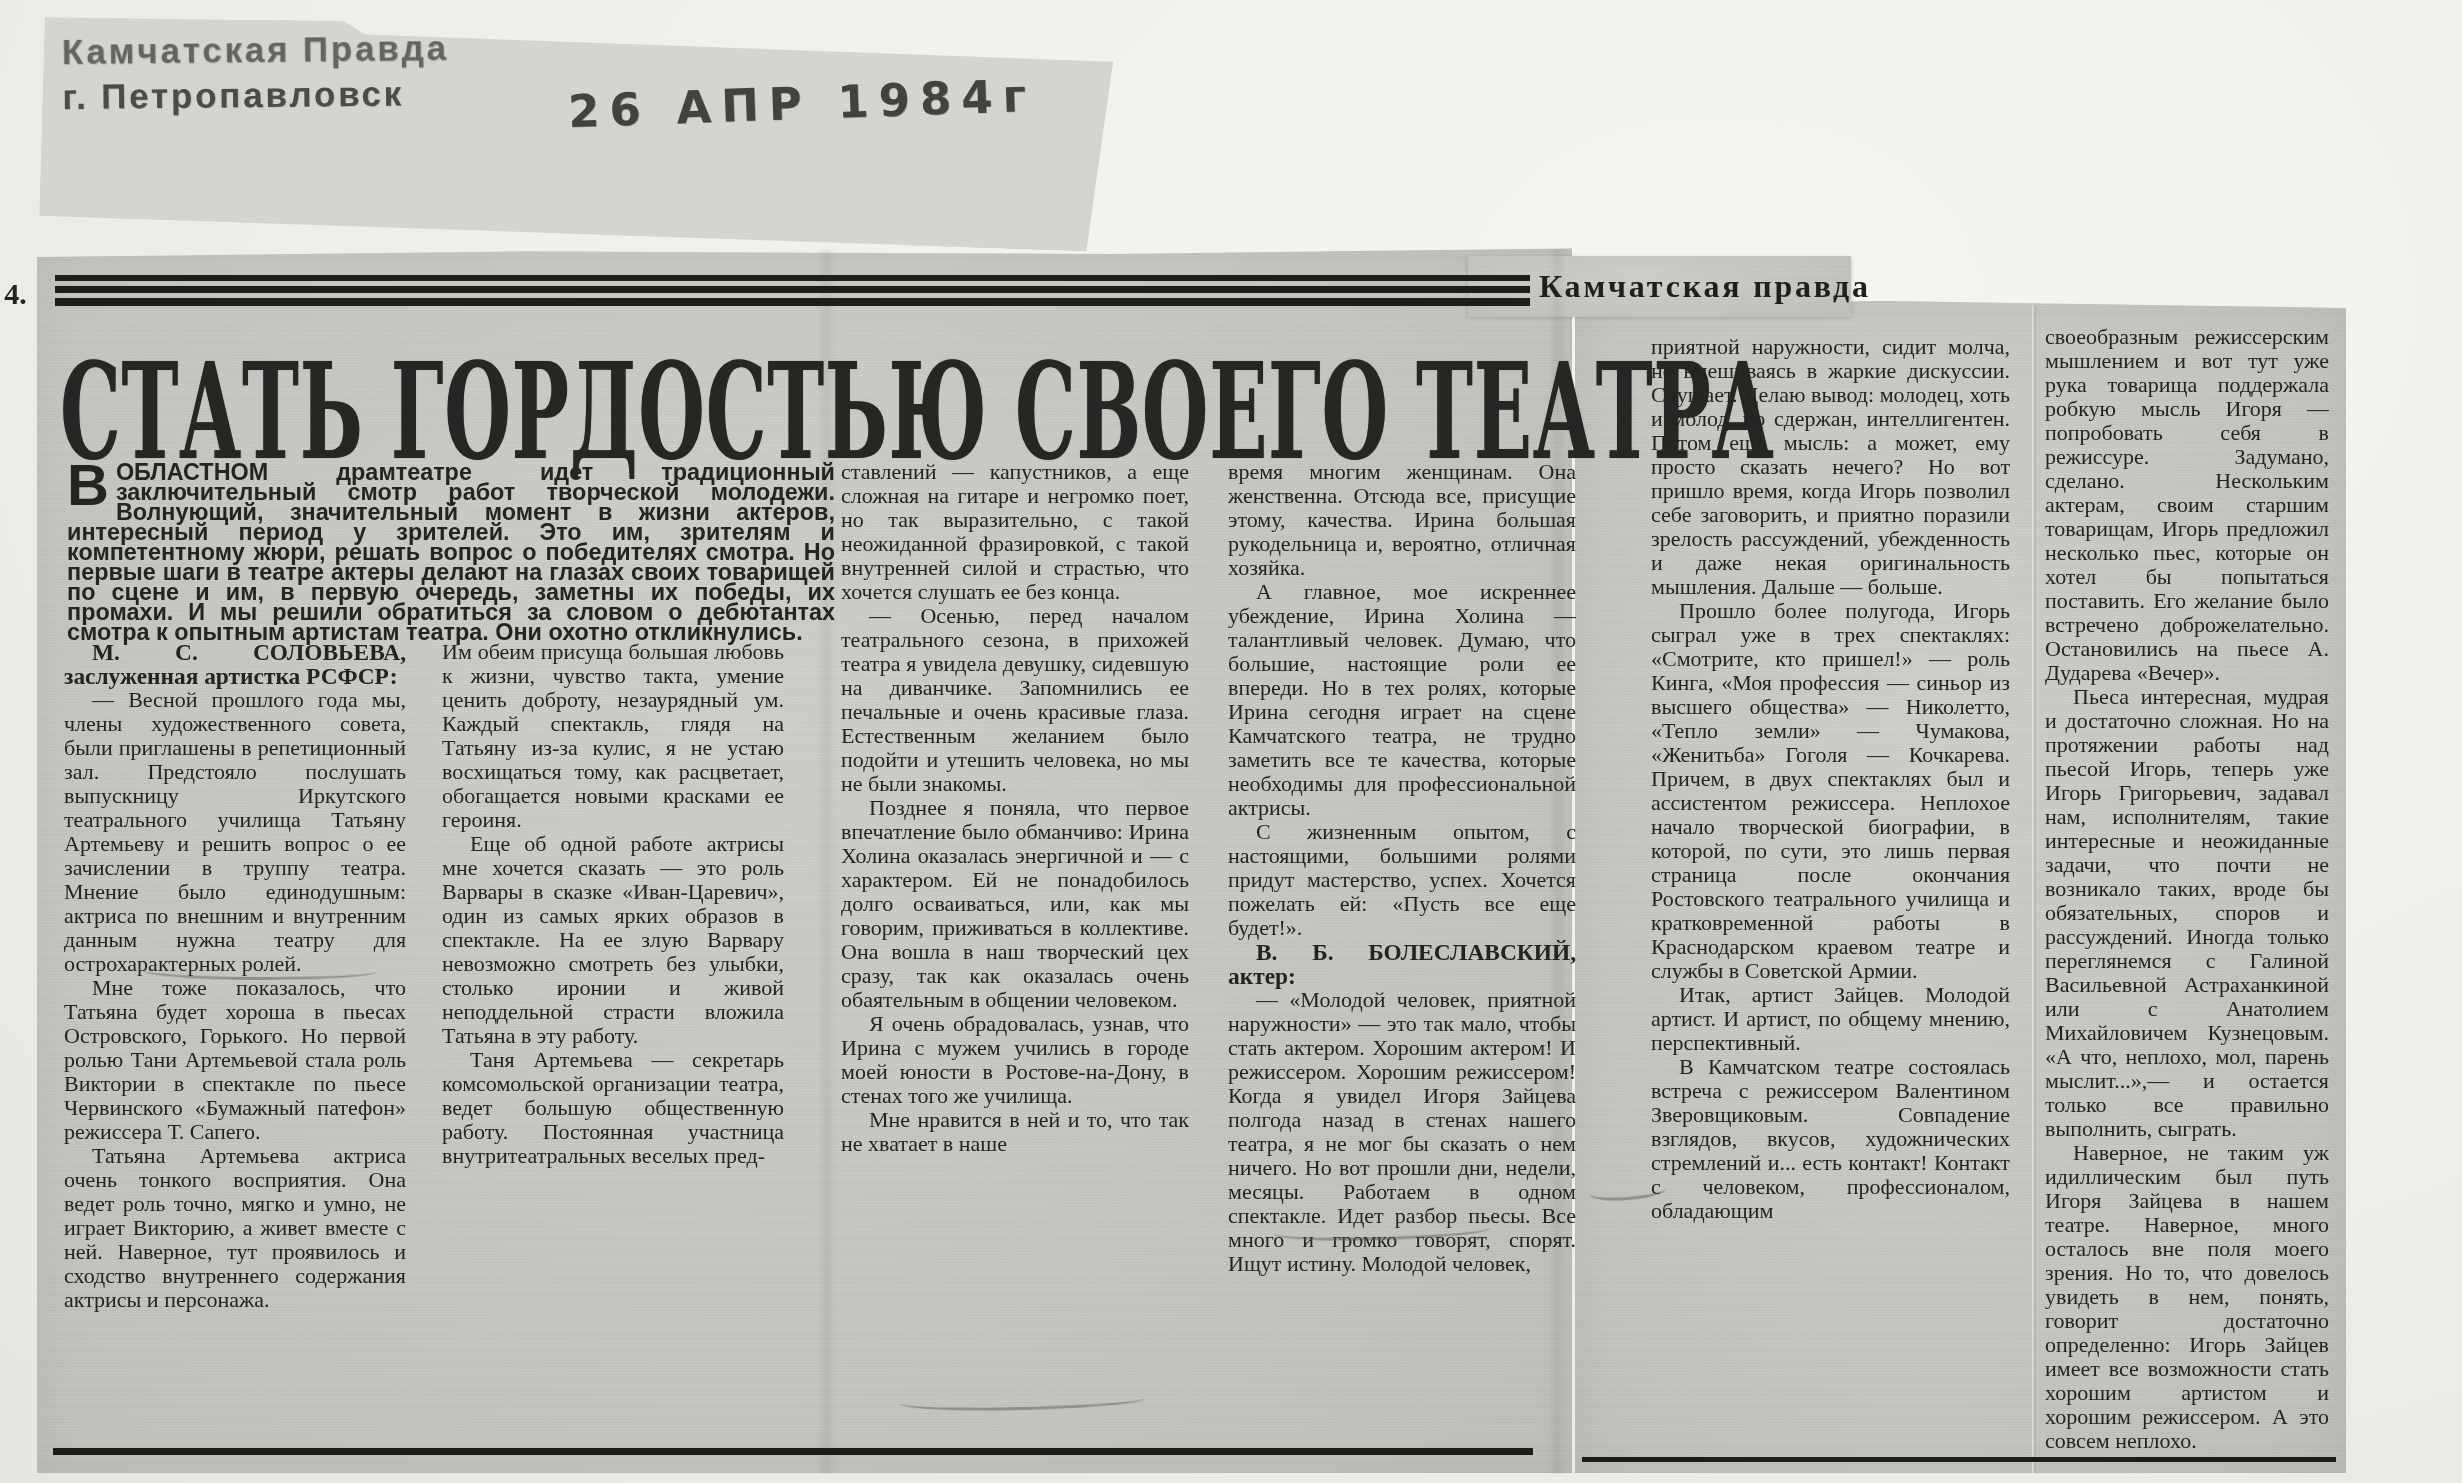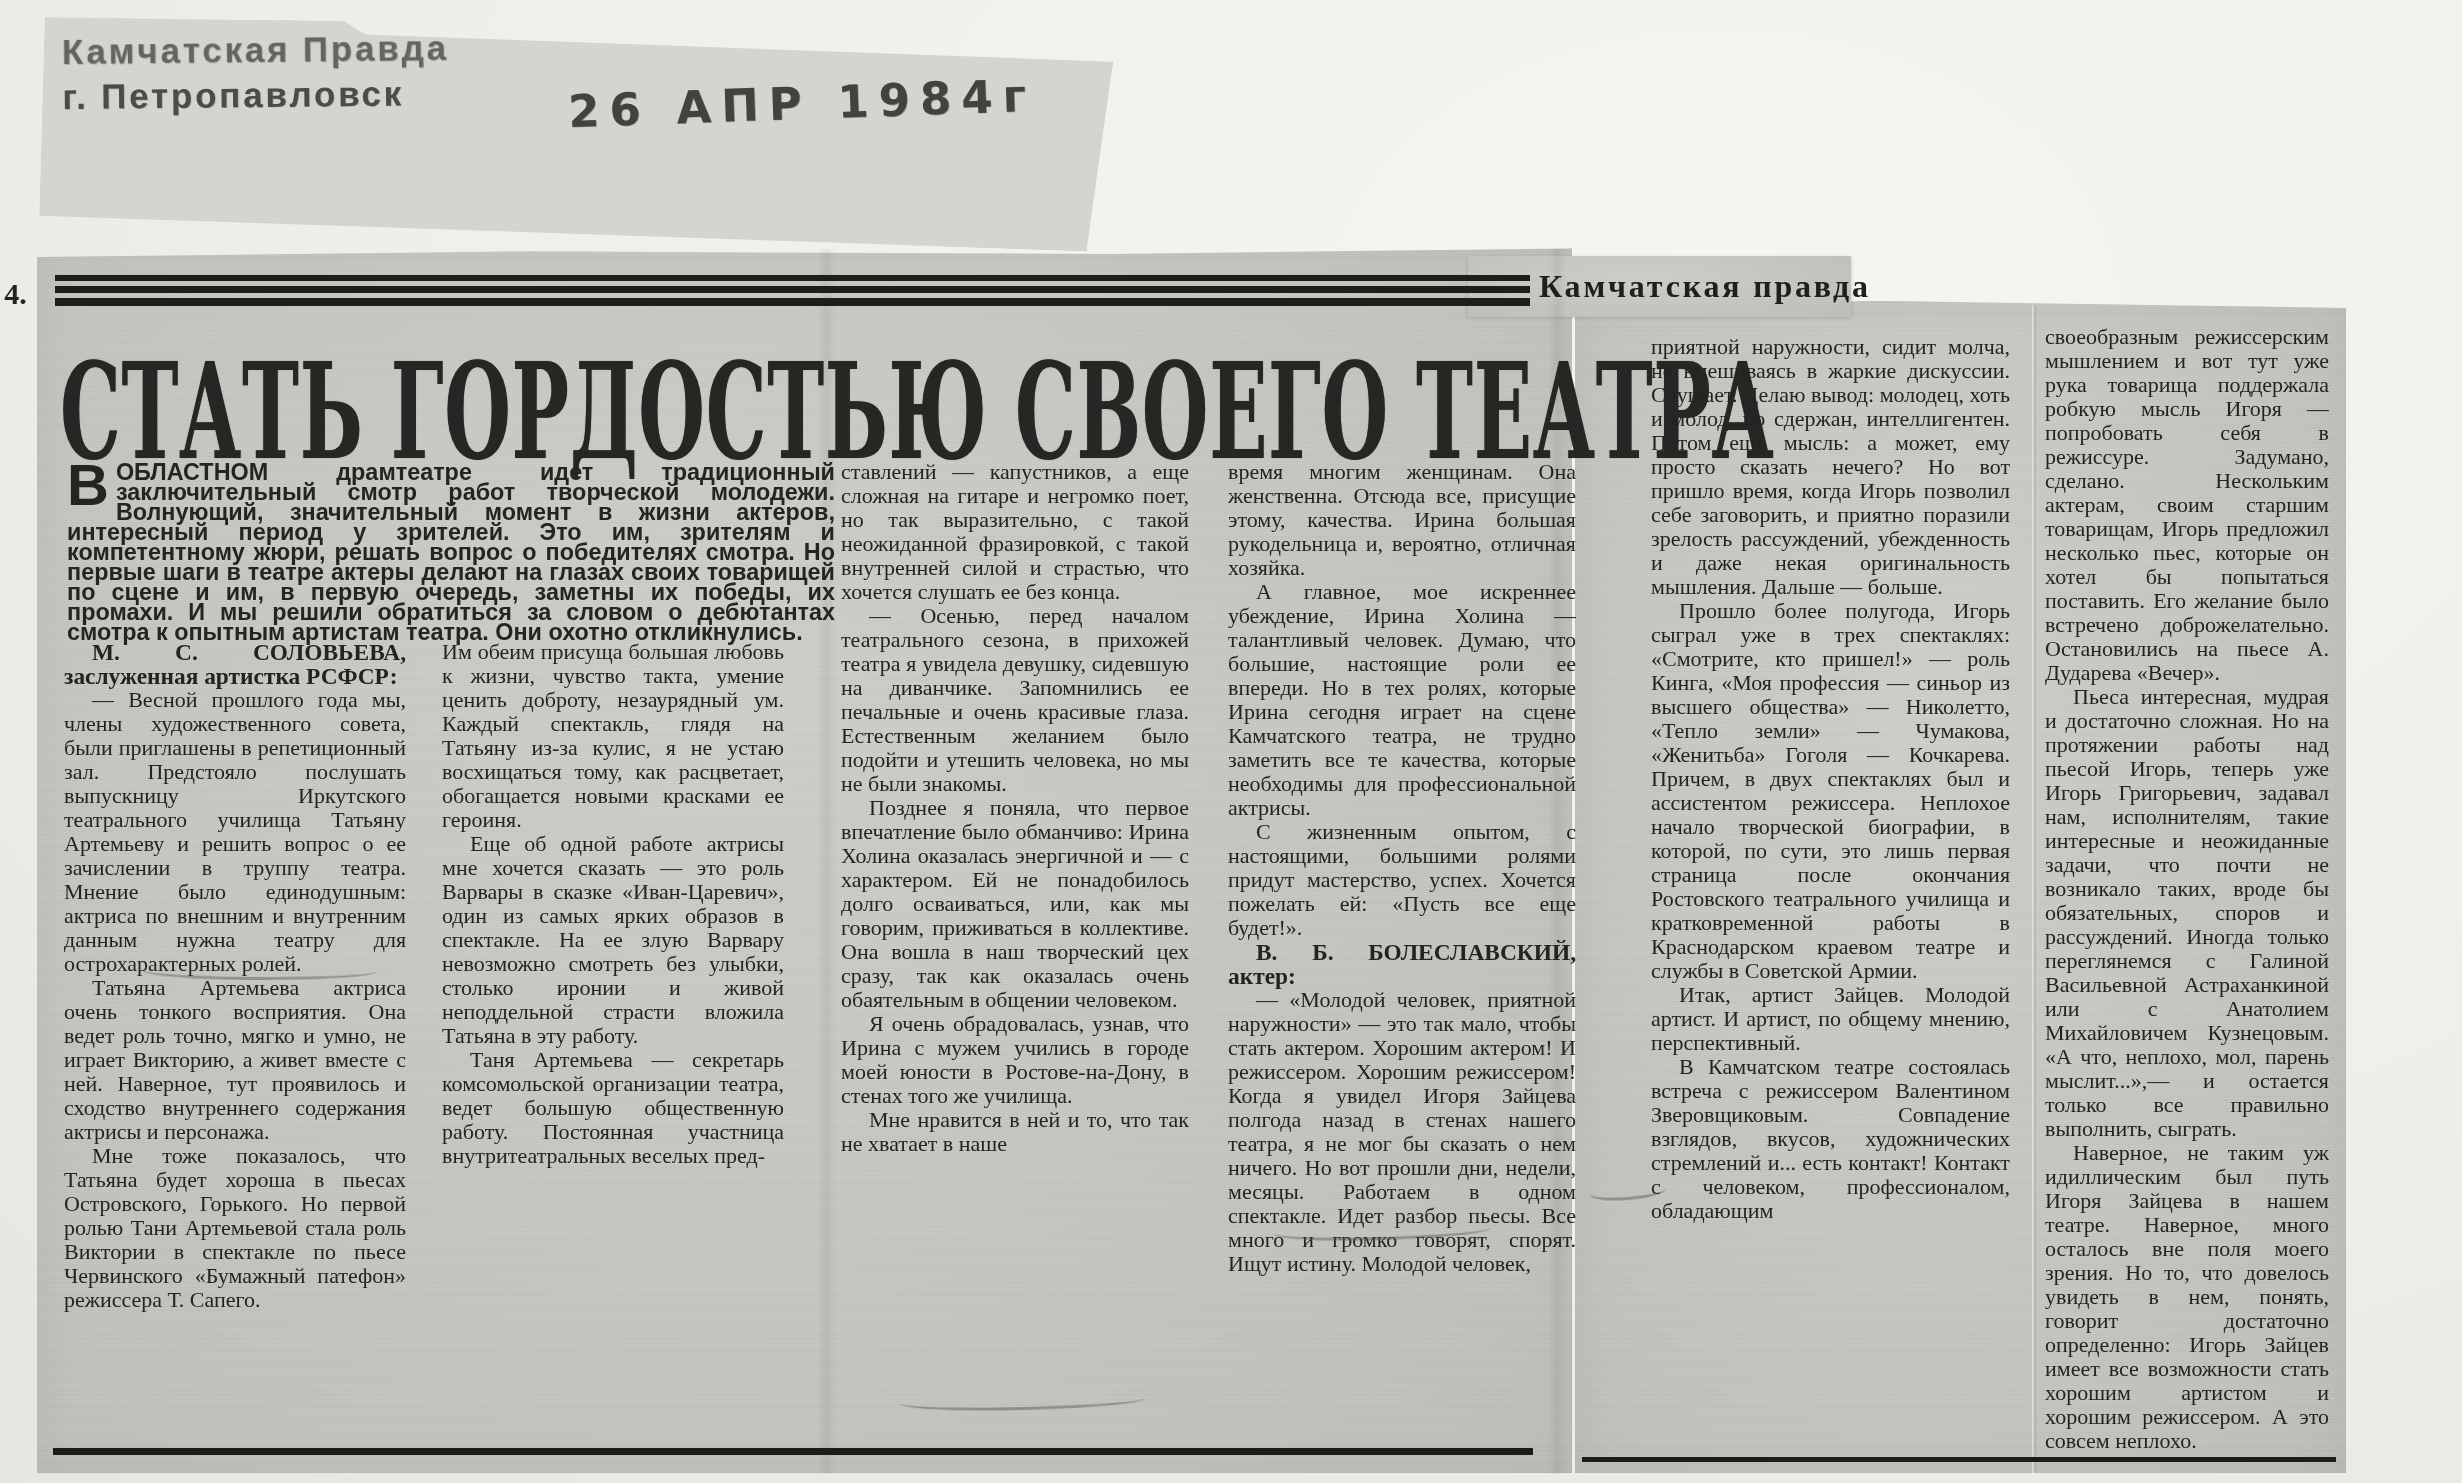--- a/index.html
+++ b/index.html
@@ -115,22 +115,22 @@
 
   <div class="headline">СТАТЬ ГОРДОСТЬЮ СВОЕГО ТЕАТРА</div>
 
   <div class="lede">
     <span class="dropcap">В</span><span>ОБЛАСТНОМ драмтеатре идет традиционный заключительный смотр работ творческой молодежи. Волнующий, значительный момент в жизни актеров, интересный период у зрителей. Это им, зрителям и компетентному жюри, решать вопрос о победителях смотра. Но первые шаги в театре актеры делают на глазах своих товарищей по сцене и им, в первую очередь, заметны их победы, их промахи. И мы решили обратиться за словом о дебютантах смотра к опытным артистам театра. Они охотно откликнулись.</span>
   </div>
 
   <div class="col" id="col1">
       <p class="para speaker">М. С. СОЛОВЬЕВА, заслуженная артистка РСФСР:</p>
       <p class="para body">— Весной прошлого года мы, члены художественного совета, были приглашены в репетиционный зал. Предстояло послушать выпускницу Иркутского театрального училища Татьяну Артемьеву и решить вопрос о ее зачислении в труппу театра. Мнение было единодушным: актриса по внешним и внутренним данным нужна театру для острохарактерных ролей.</p>
+      <p class="para body">Мне тоже показалось, что Татьяна будет хороша в пьесах Островского, Горького. Но первой ролью Тани Артемьевой стала роль Виктории в спектакле по пьесе Червинского «Бумажный патефон» режиссера Т. Сапего.</p>
       <p class="para body">Татьяна Артемьева актриса очень тонкого восприятия. Она ведет роль точно, мягко и умно, не играет Викторию, а живет вместе с ней. Наверное, тут проявилось и сходство внутреннего содержания актрисы и персонажа.</p>
-      <p class="para body">Мне тоже показалось, что Татьяна будет хороша в пьесах Островского, Горького. Но первой ролью Тани Артемьевой стала роль Виктории в спектакле по пьесе Червинского «Бумажный патефон» режиссера Т. Сапего.</p>
     </div>
   <div class="col" id="col2">
       <p class="para cont">Им обеим присуща большая любовь к жизни, чувство такта, умение ценить доброту, незаурядный ум. Каждый спектакль, глядя на Татьяну из-за кулис, я не устаю восхищаться тому, как расцветает, обогащается новыми красками ее героиня.</p>
       <p class="para body">Еще об одной работе актрисы мне хочется сказать — это роль Варвары в сказке «Иван-Царевич», один из самых ярких образов в спектакле. На ее злую Варвару невозможно смотреть без улыбки, столько иронии и живой неподдельной страсти вложила Татьяна в эту работу.</p>
       <p class="para body">Таня Артемьева — секретарь комсомольской организации театра, ведет большую общественную работу. Постоянная участница внутритеатральных веселых пред-</p>
     </div>
   <div class="col" id="col3">
       <p class="para cont">ставлений — капустников, а еще сложная на гитаре и негромко поет, но так выразительно, с такой неожиданной фразировкой, с такой внутренней силой и страстью, что хочется слушать ее без конца.</p>
       <p class="para body">— Осенью, перед началом театрального сезона, в прихожей театра я увидела девушку, сидевшую на диванчике. Запомнились ее печальные и очень красивые глаза. Естественным желанием было подойти и утешить человека, но мы не были знакомы.</p>
       <p class="para body">Позднее я поняла, что первое впечатление было обманчиво: Ирина Холина оказалась энергичной и — с характером. Ей не понадобилось долго осваиваться, или, как мы говорим, приживаться в коллективе. Она вошла в наш творческий цех сразу, так как оказалась очень обаятельным в общении человеком.</p>

